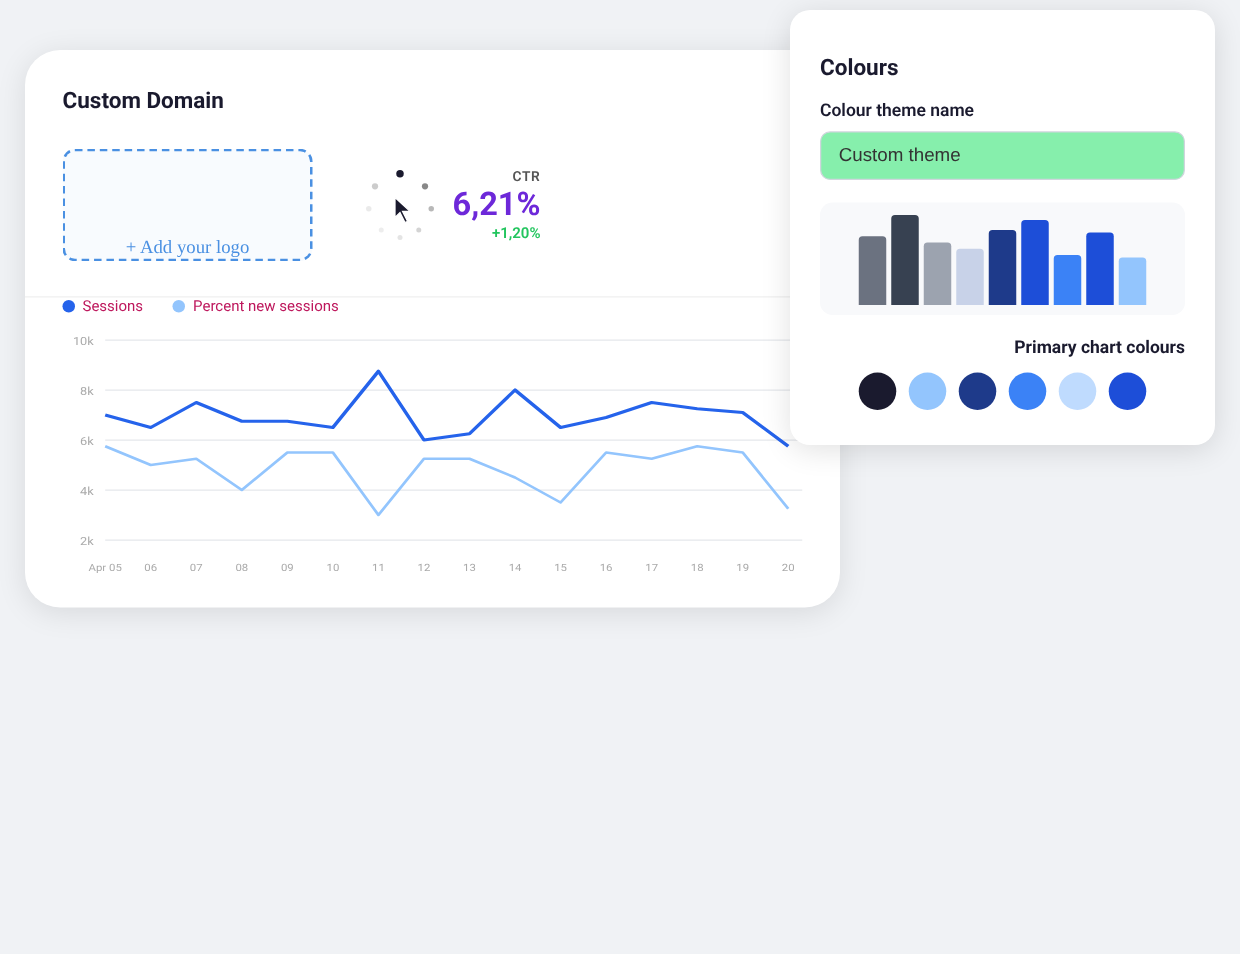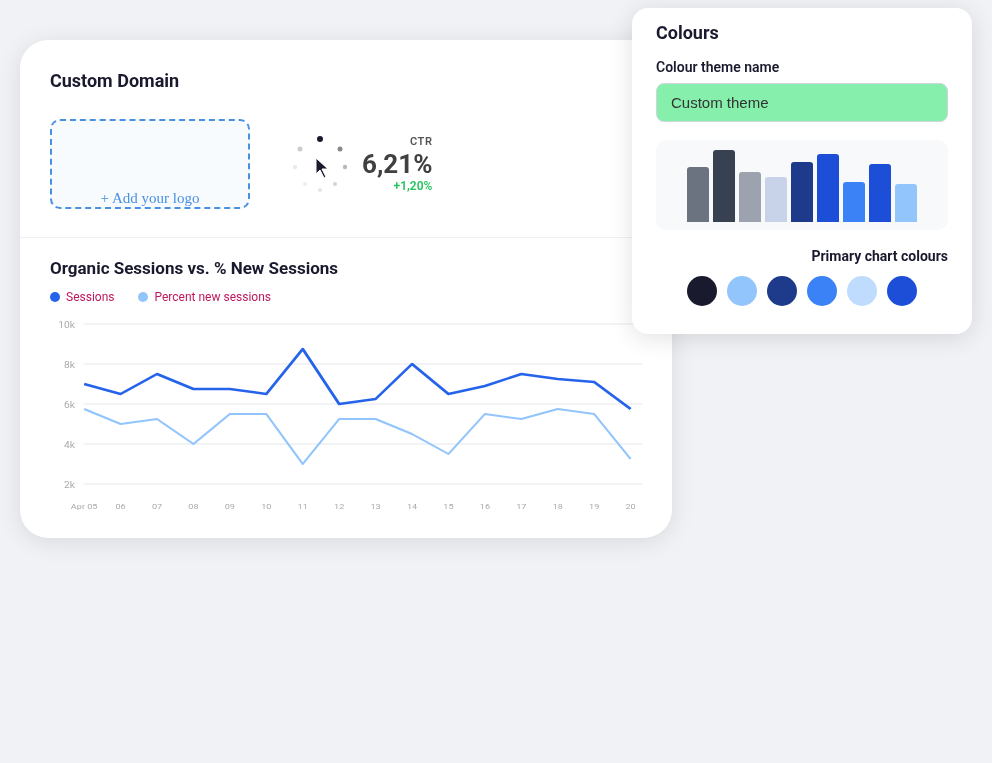--- a/index.html
+++ b/index.html
@@ -88,21 +88,21 @@
       font-size: 11px;
       font-weight: 600;
       color: #555;
       letter-spacing: 0.5px;
       margin-bottom: 2px;
     }
 
     .ctr-value {
       font-size: 26px;
       font-weight: 700;
-      color: #404040;
+      color: #6d28d9;
       line-height: 1.1;
     }
 
     .ctr-change {
       font-size: 12px;
       font-weight: 600;
       color: #22c55e;
     }
 
     .chart-section {
@@ -138,21 +138,21 @@
 
     
     .colours-panel {
       position: absolute;
       top: 8px;
       right: 20px;
       width: 340px;
       background: #fff;
       border-radius: 16px;
       box-shadow: 0 4px 24px rgba(0,0,0,0.12);
-      padding: 14px 24px 28px 24px;
+      padding: 36px 24px 28px 24px;
       z-index: 3;
     }
 
     .colours-title {
       font-size: 18px;
       font-weight: 700;
       color: #1a1a2e;
       margin-bottom: 16px;
     }
 
@@ -288,21 +288,20 @@
           <div class="ctr-value">6,21%</div>
           <div class="ctr-change">+1,20%</div>
         </div>
       </div>
     </div>
   </div>
 
   <div class="divider"></div>
 
   <div class="chart-section">
-    <div class="chart-title" style="margin-top:20px;">Organic Sessions vs. % New Sessions</div>
     <div class="chart-legend" id="chart-legend">
         <div class="legend-item">
           <div class="legend-dot" style="background:#2563eb"></div>
           <span>Sessions</span>
         </div>
         <div class="legend-item">
           <div class="legend-dot" style="background:#93c5fd"></div>
           <span>Percent new sessions</span>
         </div>
       </div>

